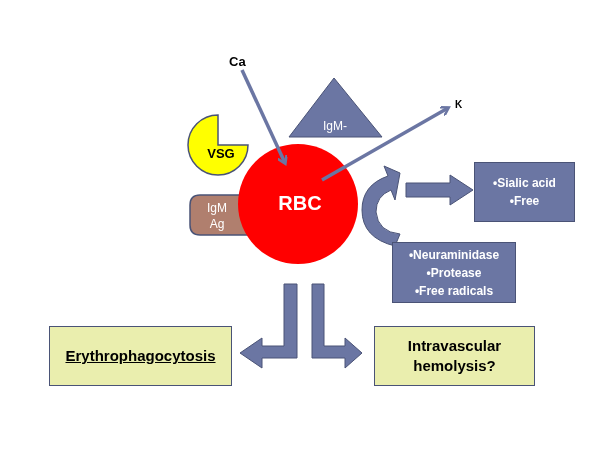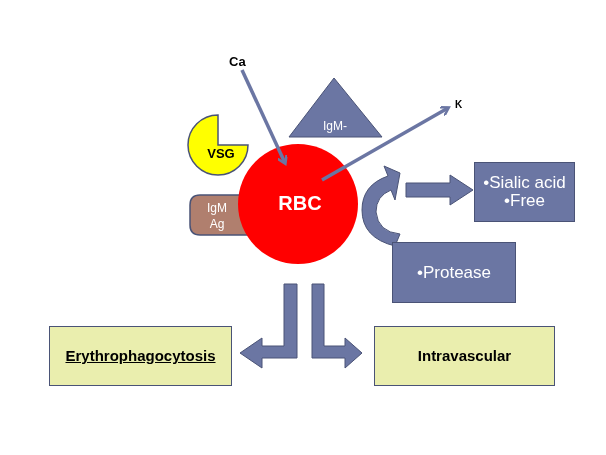--- a/index.html
+++ b/index.html
@@ -2,21 +2,21 @@
 <html><head>
 <meta charset="utf-8">
 <style>
   html, body { margin:0; padding:0; background:#ffffff; }
   body { width:606px; height:455px; position:relative; overflow:hidden;
          font-family:"Liberation Sans", "DejaVu Sans", sans-serif; }
   svg { position:absolute; left:0; top:0; }
   .lbl { font-family:"Liberation Sans", "DejaVu Sans", sans-serif; }
   .box { position:absolute; box-sizing:border-box; display:flex; align-items:center; justify-content:center;
          text-align:center; }
-  .box-blue { background:#6b76a3; border:1.5px solid #4a5376; color:#ffffff; font-size:17px; line-height:18px; }
+  .box-blue { background:#6b76a3; border:1.5px solid #4a5376; color:#ffffff; font-size:12px; line-height:18px;font-weight:bold; }
   .box-green { background:#eaeeae; border:1.5px solid #4a5376; color:#000000; font-weight:bold; font-size:15px; line-height:20px; }
   .line { display:block; white-space:nowrap; }
 </style>
 </head>
 <body>
 
 <svg width="606" height="455" viewBox="0 0 606 455">
   <defs>
     <marker id="ahead" markerWidth="10" markerHeight="10" refX="7" refY="5" orient="auto" markerUnits="userSpaceOnUse">
       <path d="M0,0 L8,5 L0,10" fill="none" stroke="#6b76a3" stroke-width="2.5"></path>
@@ -51,22 +51,25 @@
   <text class="lbl" x="217" y="228" font-size="12" fill="#ffffff" text-anchor="middle">Ag</text>
   <text class="lbl" x="300" y="210" font-size="20" font-weight="bold" fill="#ffffff" text-anchor="middle">RBC</text>
 </svg>
 
 <div class="box box-blue" style="left:474px; top:162px; width:101px; height:60px; flex-direction:column;">
   <span class="line">•Sialic acid</span>
   <span class="line">•Free</span>
 </div>
 
 <div class="box box-blue" style="left:392px; top:242px; width:124px; height:61px; flex-direction:column;">
+  <span class="line">•Neuraminidase</span>
   <span class="line">•Protease</span>
+  <span class="line">•Free radicals</span>
 </div>
 
 <div class="box box-green" style="left:49px; top:326px; width:183px; height:60px;text-decoration:underline;">
   <span>Erythrophagocytosis</span>
 </div>
 
-<div class="box box-green" style="left:374px; top:326px; width:181px; height:60px; flex-direction:column;">
+<div class="box box-green" style="left:374px; top:326px; width:161px; height:60px; flex-direction:column;">
   <span class="line">Intravascular</span>
+  <span class="line">hemolysis?</span>
 </div>
 
 </body></html>

